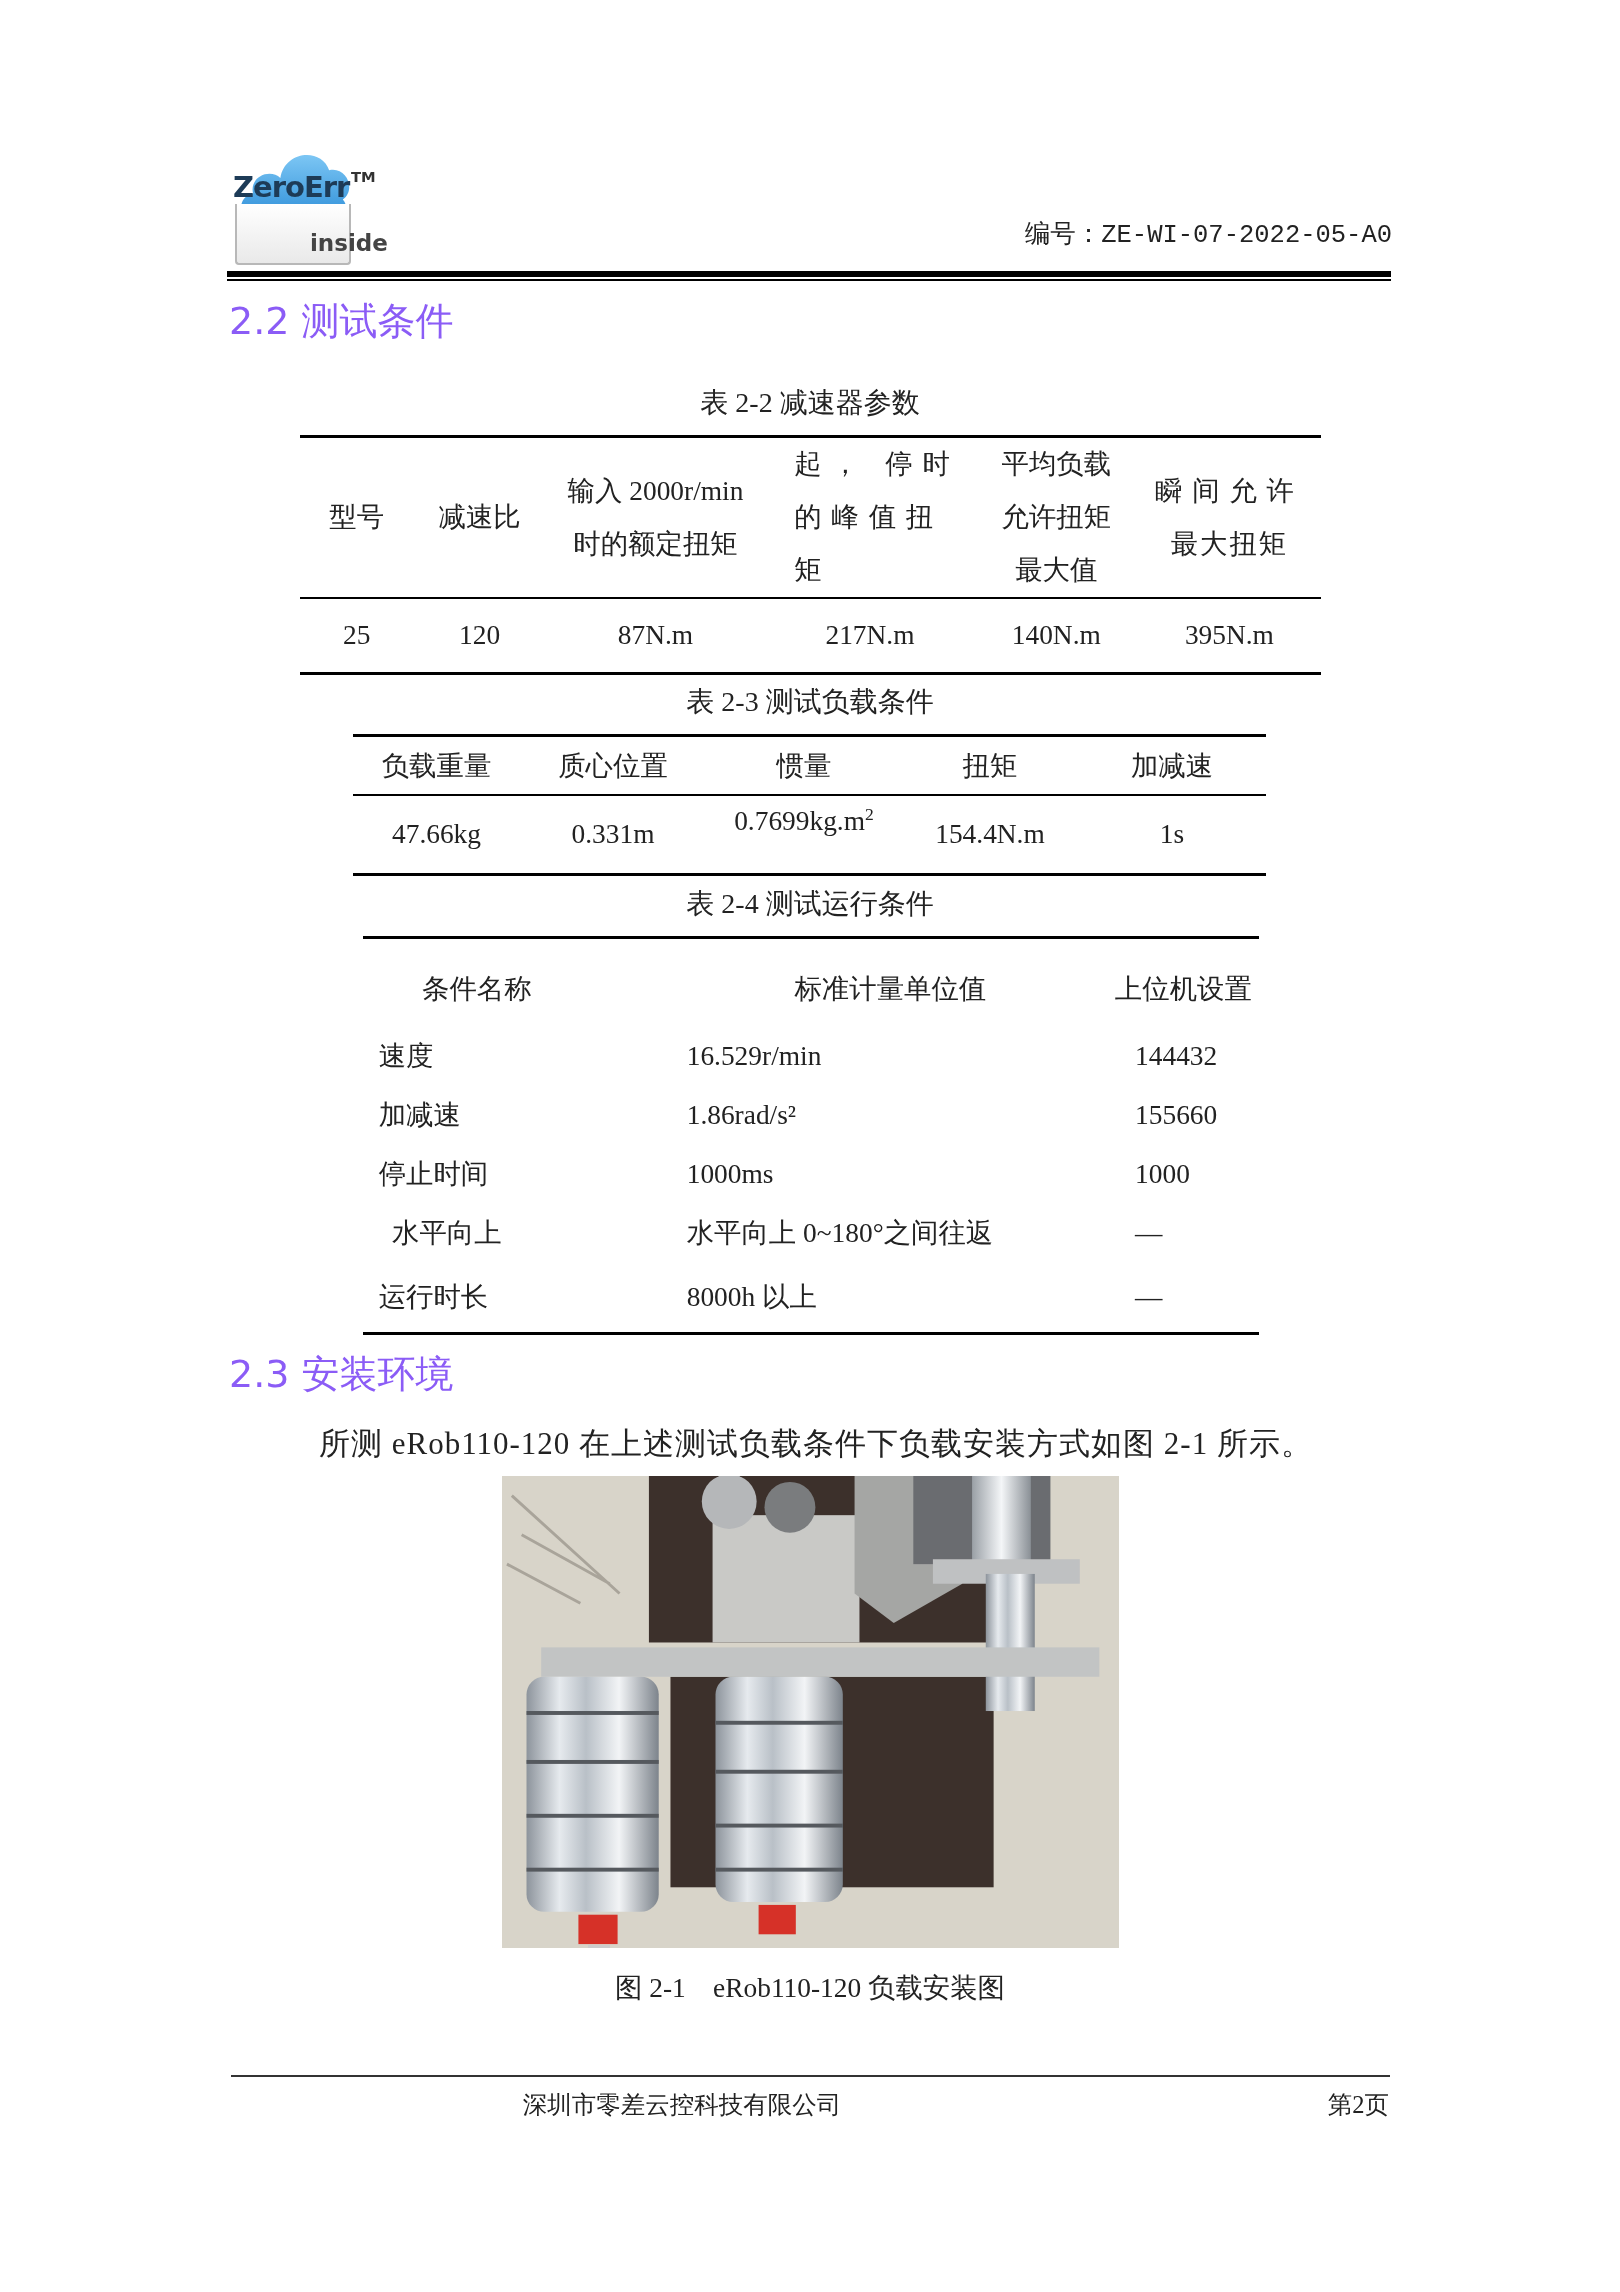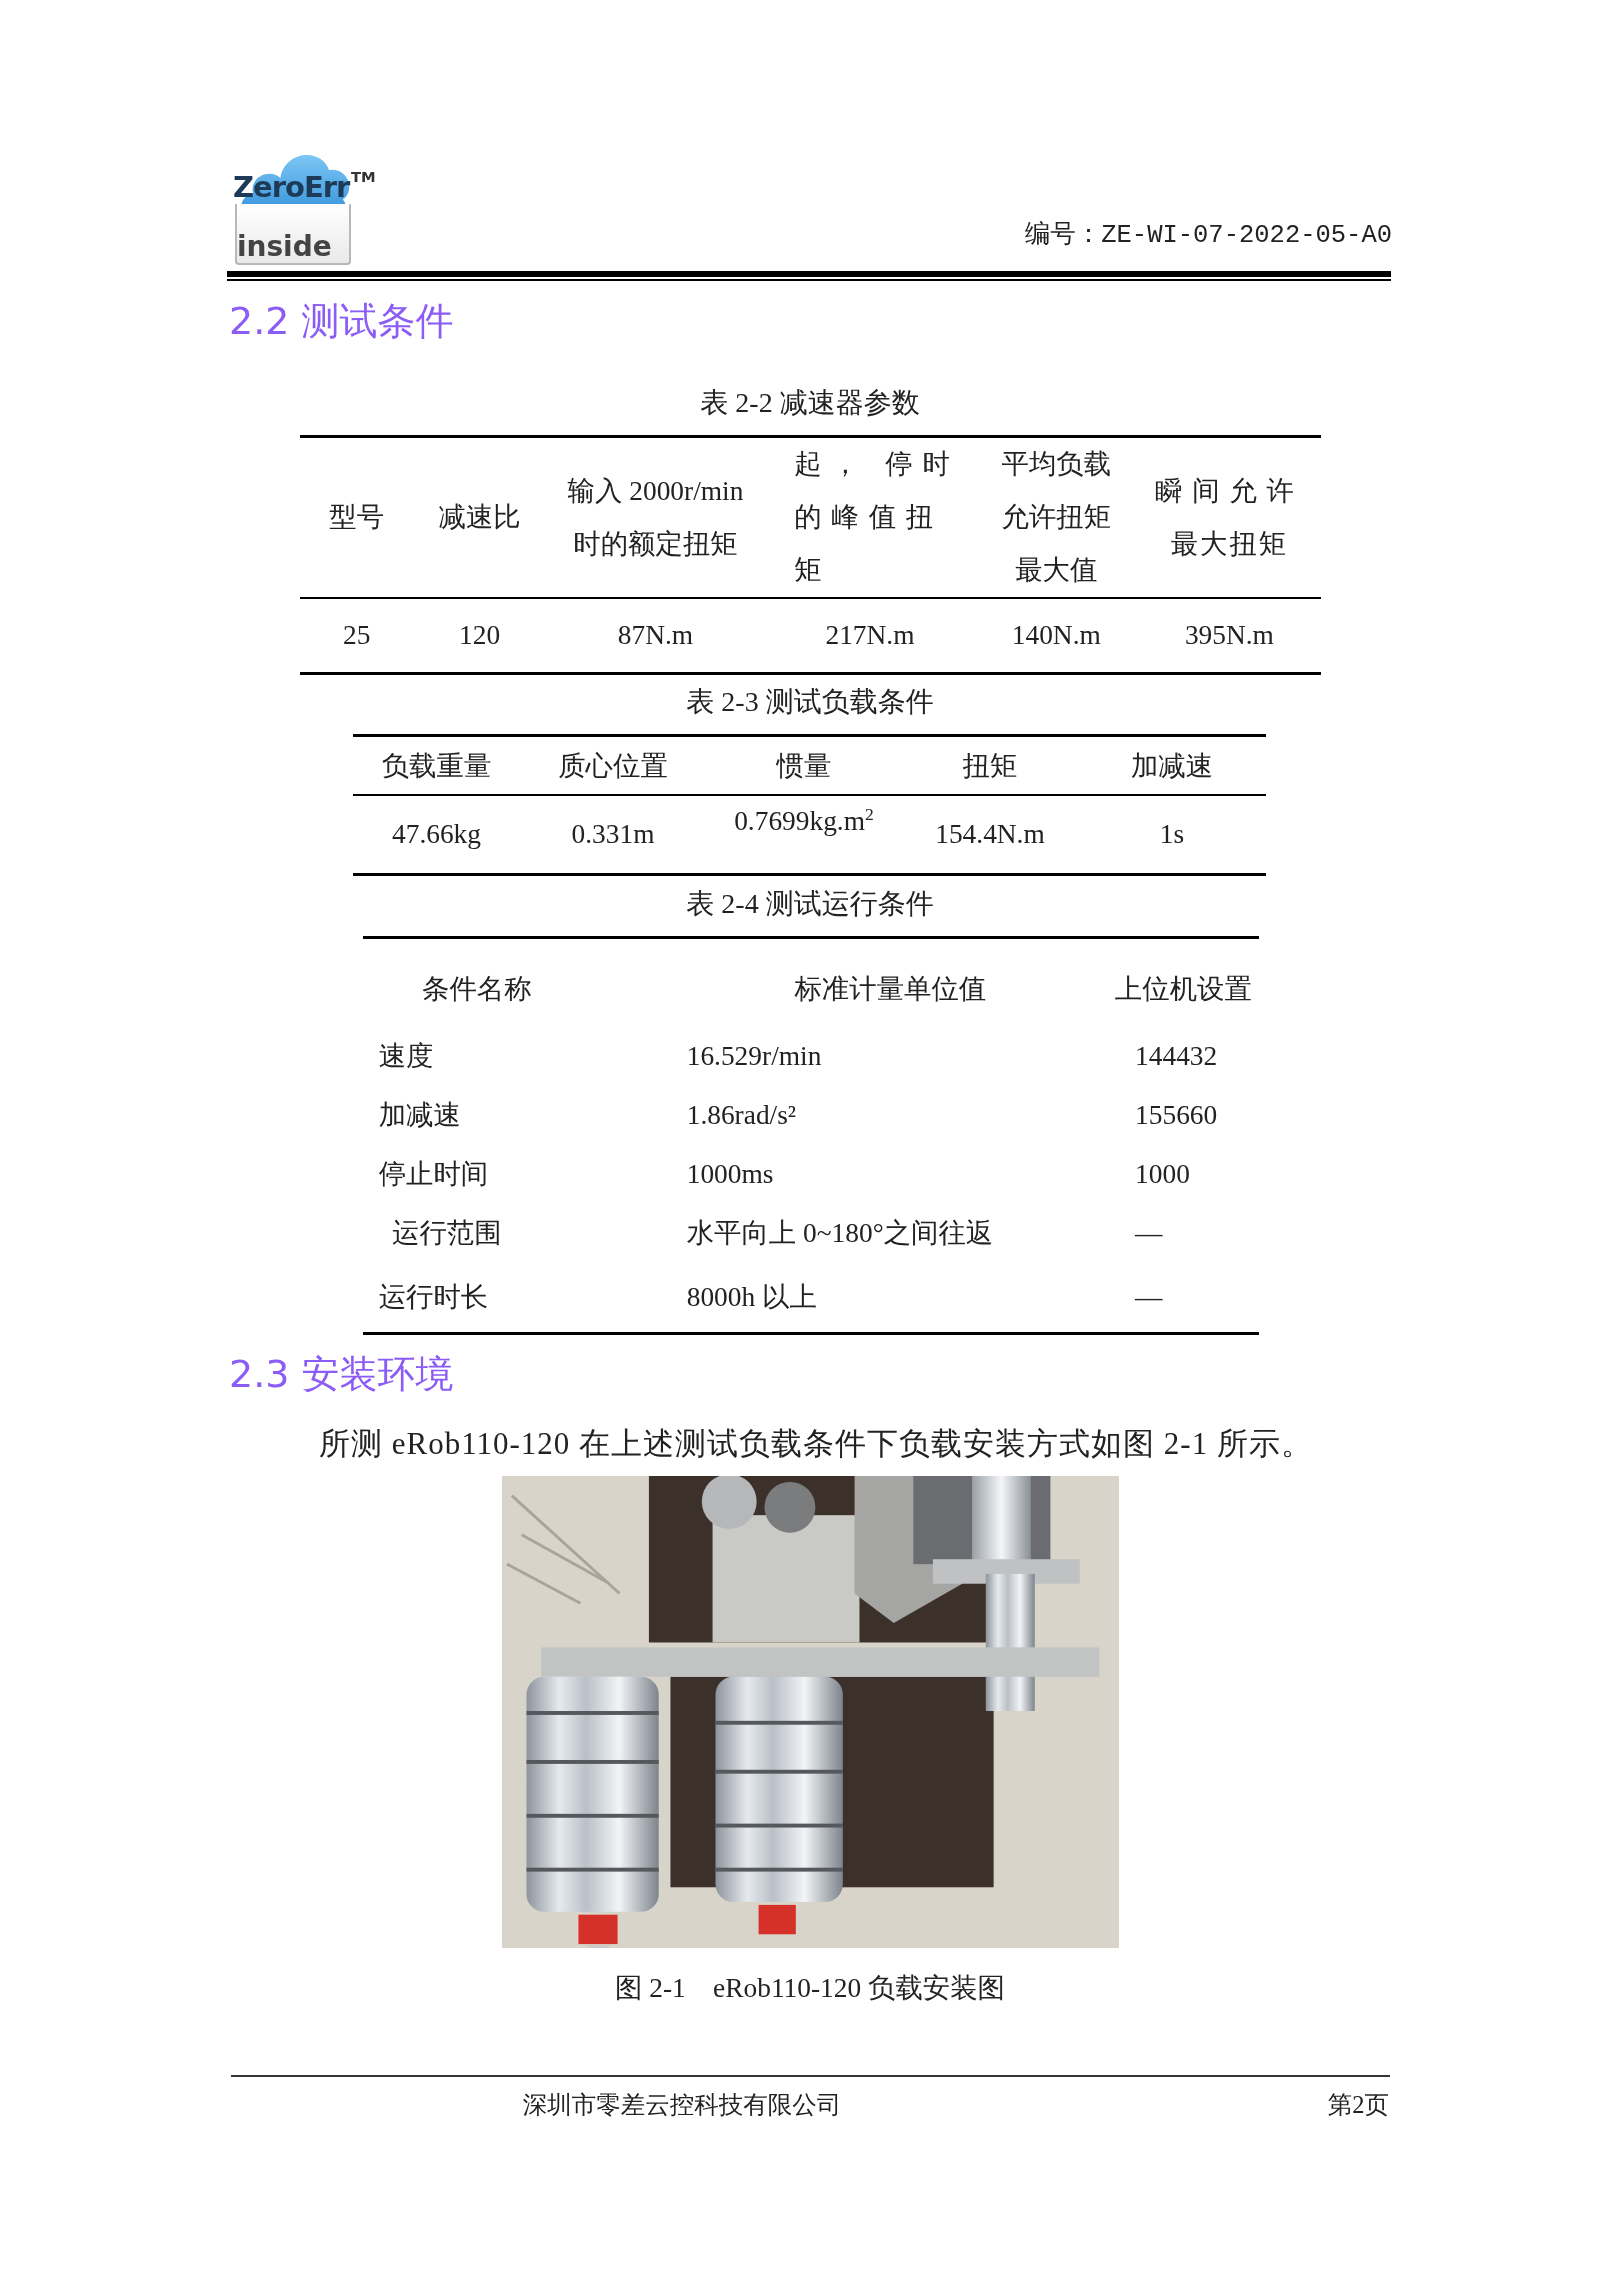--- a/index.html
+++ b/index.html
@@ -6,23 +6,23 @@
   body { width:1620px; height:2293px; position:relative; overflow:hidden;
          font-family:"Liberation Serif","DejaVu Serif",serif; color:#1a1a1a; }
   .abs { position:absolute; }
 
   
   .logo { left:231px; top:141px; width:157px; height:127px; }
   .logo-cloud { position:absolute; left:5.9px; top:0; width:116px; height:80px; }
   .logo-box { position:absolute; left:3.9px; top:63px; width:116px; height:61px;
               background:linear-gradient(#ffffff,#e9e9e9); border:2px solid #b8b8b8;
               border-top:none; border-radius:0 0 3.9px 3.9px; box-sizing:border-box; }
-  .logo-inside { position:absolute; left:0; width:100%; top:25.5px; text-align:left;
+  .logo-inside { position:absolute; left:0; width:100%; top:25.5px; text-align:right;
                  font-family:"DejaVu Sans","Liberation Sans",sans-serif; font-weight:bold;
-                 font-size:28px; color:#444; }
+                 font-size:23px; color:#444;padding-left:39px; }
   .logo-zero { position:absolute; left:2px; top:29px; font-family:"DejaVu Sans","Liberation Sans",sans-serif;
                font-weight:bold; font-size:29px; color:#1d3b57; letter-spacing:-1px; }
   .logo-tm { position:absolute; left:120px; top:27.4px; font-family:"DejaVu Sans","Liberation Sans",sans-serif;
              font-size:14.7px; font-weight:bold; color:#333; }
   .docno { right:228px; top:216px; font-family:"Liberation Mono","DejaVu Sans Mono",monospace;
            font-size:25.5px; color:#222; }
   .hdr-rule1 { left:227px; top:271px; width:1164px; height:5.9px; background:#000; }
   .hdr-rule2 { left:227px; top:279px; width:1164px; height:2px; background:#000; }
 
   h2.sec { position:absolute; margin:0; font-family:"DejaVu Sans","Liberation Sans",sans-serif;
@@ -164,21 +164,21 @@
     <td class="c1">加减速</td>
     <td class="c2" style="padding-left:13.7px">1.86rad/s²</td>
     <td style="padding-left:27.4px">155660</td>
   </tr>
   <tr class="drow">
     <td class="c1">停止时间</td>
     <td class="c2" style="padding-left:13.7px">1000ms</td>
     <td style="padding-left:27.4px">1000</td>
   </tr>
   <tr class="drow">
-    <td class="c1" style="padding-left:29px">运行范围</td>
+    <td class="c1" style="padding-left:29px">水平向上</td>
     <td class="c2" style="padding-left:13.7px">水平向上 0~180°之间往返</td>
     <td style="padding-left:27.4px">—</td>
   </tr>
   <tr class="drow last thick-bot">
     <td class="c1">运行时长</td>
     <td class="c2" style="padding-left:13.7px">8000h 以上</td>
     <td style="padding-left:27.4px">—</td>
   </tr>
 </tbody>
   </table>

